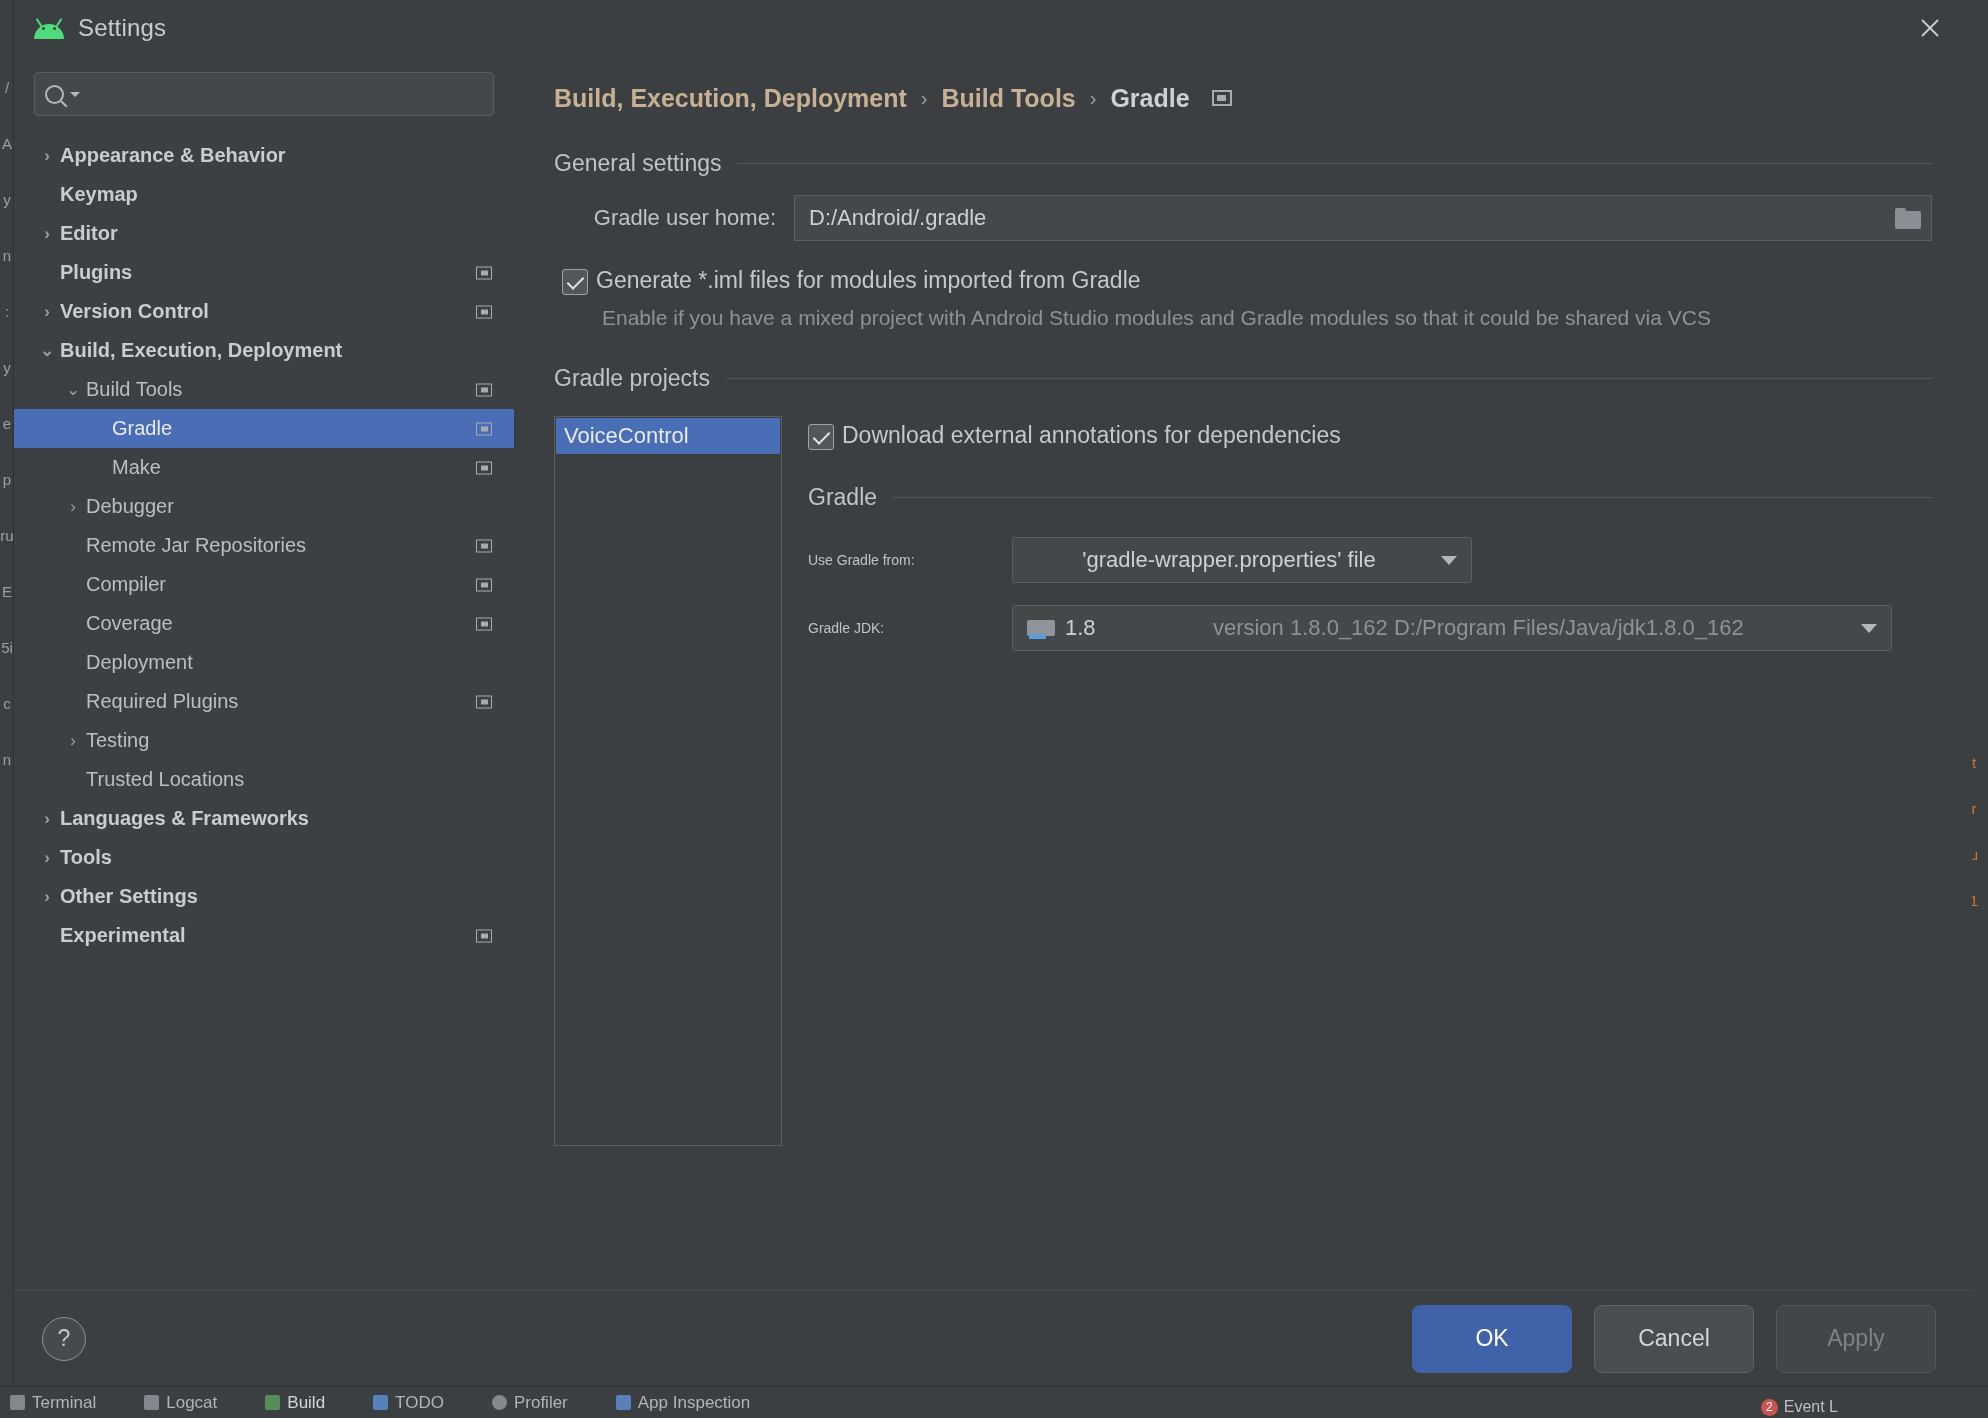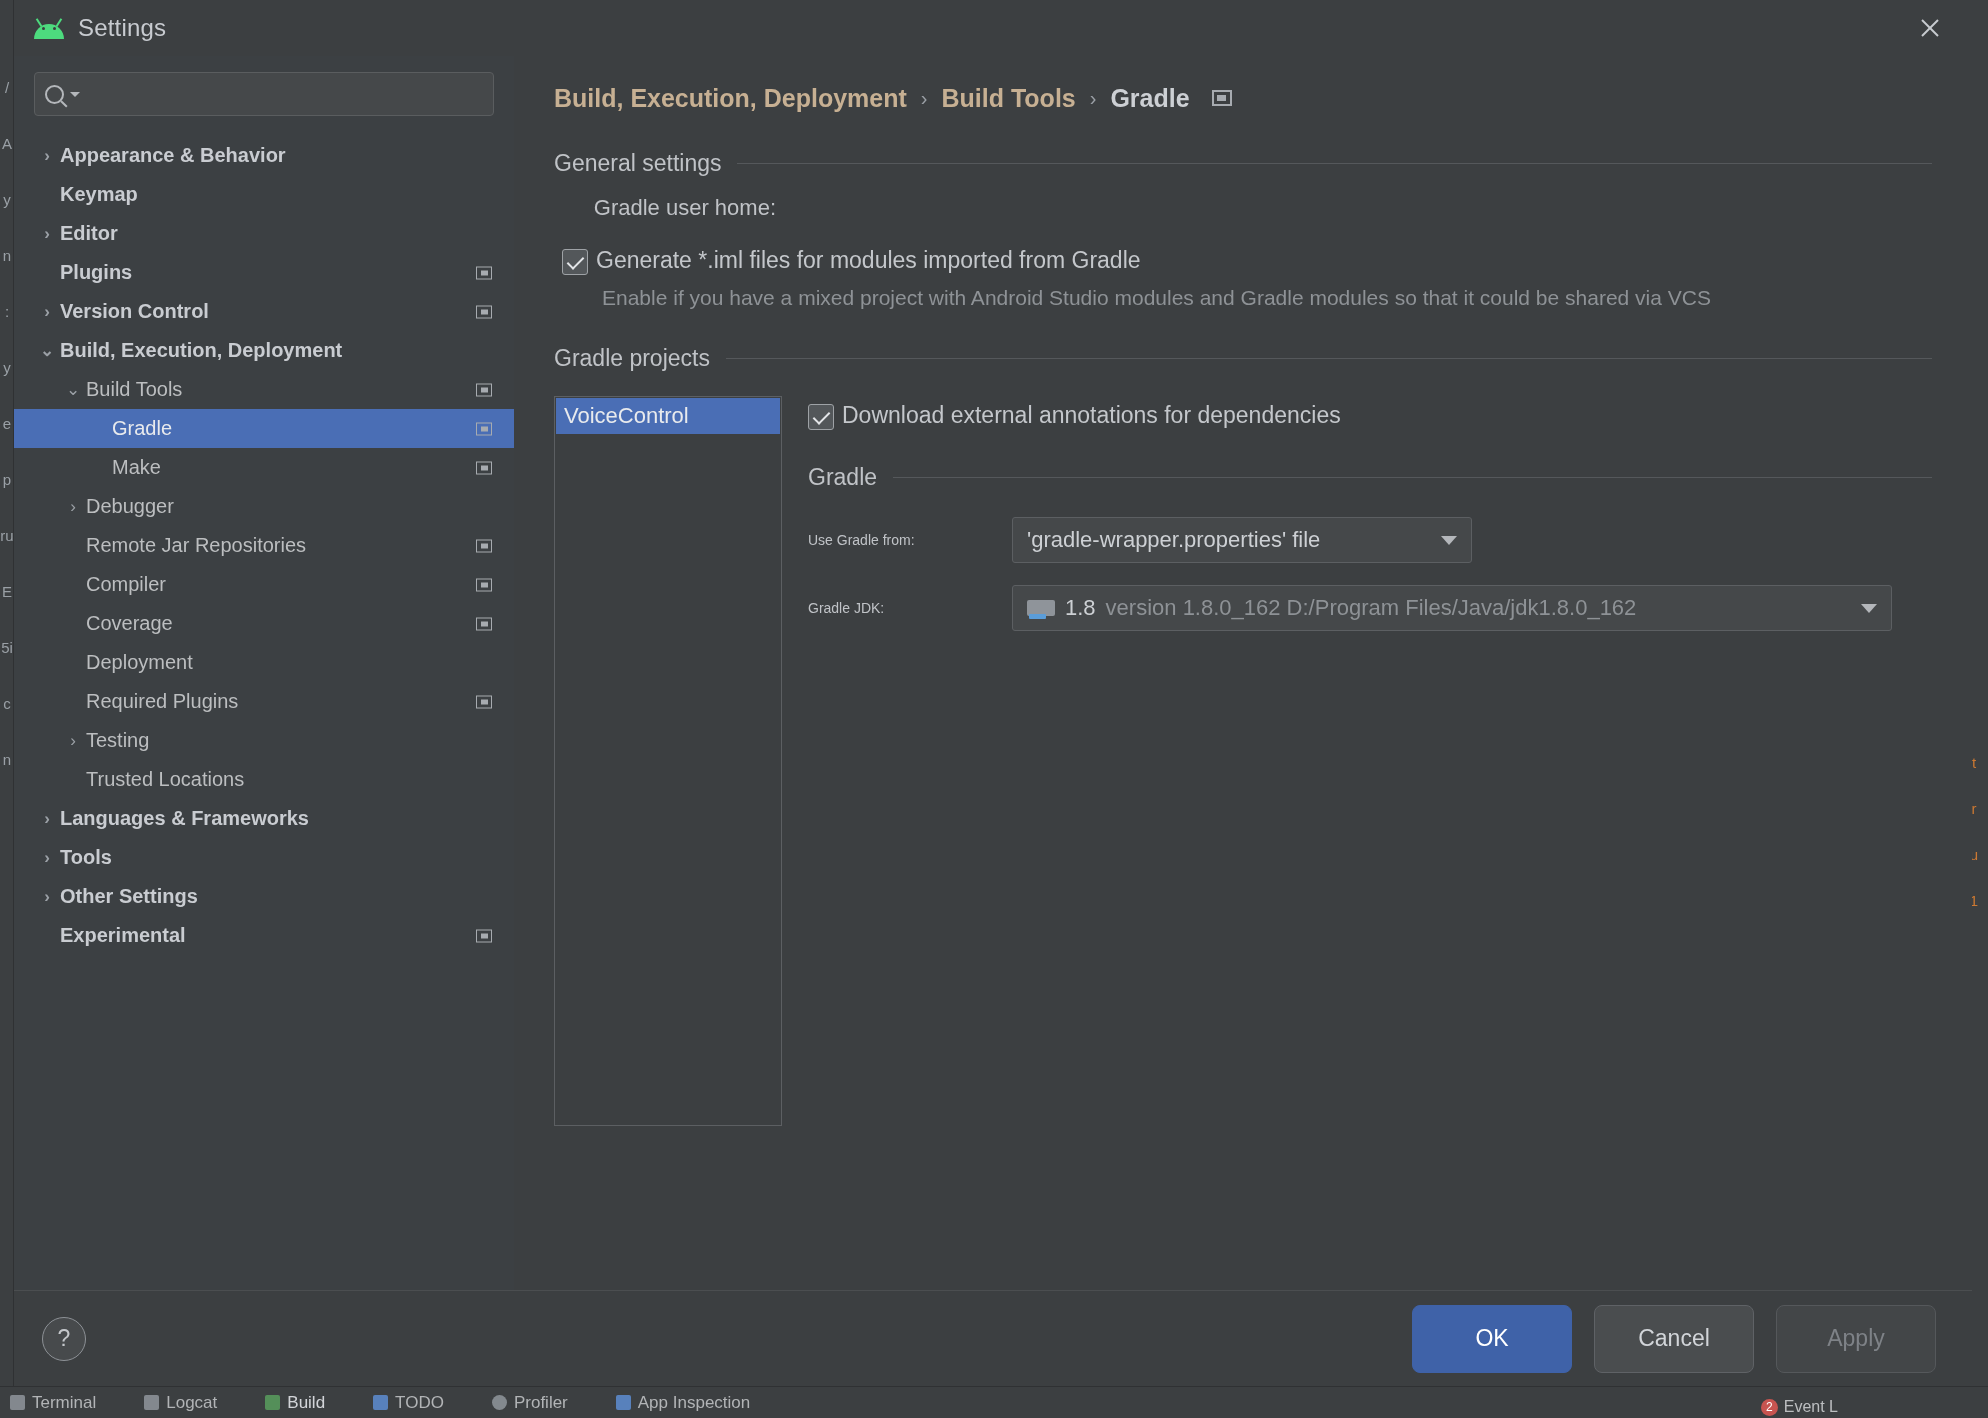--- a/index.html
+++ b/index.html
@@ -259,21 +259,21 @@
   }
   .sub-row { display: flex; align-items: center; margin-bottom: 22px; }
   .sub-label {
     color: #c0c3c7; font-size: 14px; text-align: left;
     flex: 0 0 auto;
   }
   .combo {
     height: 46px; background: #45484a;
     border: 1px solid #5c5f62; border-radius: 3px;
     display: flex; align-items: center;
-    padding: 0 8px 0 14px; gap: 10px;
+    padding: 0 8px 0 14px; gap: 10px; text-align: center;
   }
   .combo .txt { flex: 1; color: #cdd0d4; font-size: 22px; white-space: nowrap; }
   .combo-arrow {
     width: 0; height: 0; flex: 0 0 auto; margin-right: 6px;
     border-left: 8px solid transparent; border-right: 8px solid transparent;
     border-top: 9px solid #b4b7bb;
   }
   .jdk-folder {
     width: 28px; height: 22px; position: relative; flex: 0 0 auto;
   }
@@ -507,20 +507,24 @@
         <span class="crumb-badge"></span>
       </div>
 
       <div class="section-head">
         <span class="section-title">General settings</span>
         <span class="section-rule"></span>
       </div>
 
       <div class="row" style="margin-bottom:8px;">
         <span class="field-label" style="width:222px; margin-right:18px;">Gradle user home:</span>
+        <span class="text-field">
+          <span class="val">D:/Android/.gradle</span>
+          <span class="folder-icon"></span>
+        </span>
       </div>
 
 
       <div class="check-row" style="margin-top:18px; padding-left:8px;">
         <span class="checkbox checked"></span>
         <span class="check-label">Generate *.iml files for modules imported from Gradle</span>
       </div>
       <div style="padding-left:48px; margin-top:8px;">
         <div class="helper-text" style="max-width:1420px;">Enable if you have a mixed project with Android Studio modules and Gradle modules so that it could be shared via VCS</div>
       </div>

